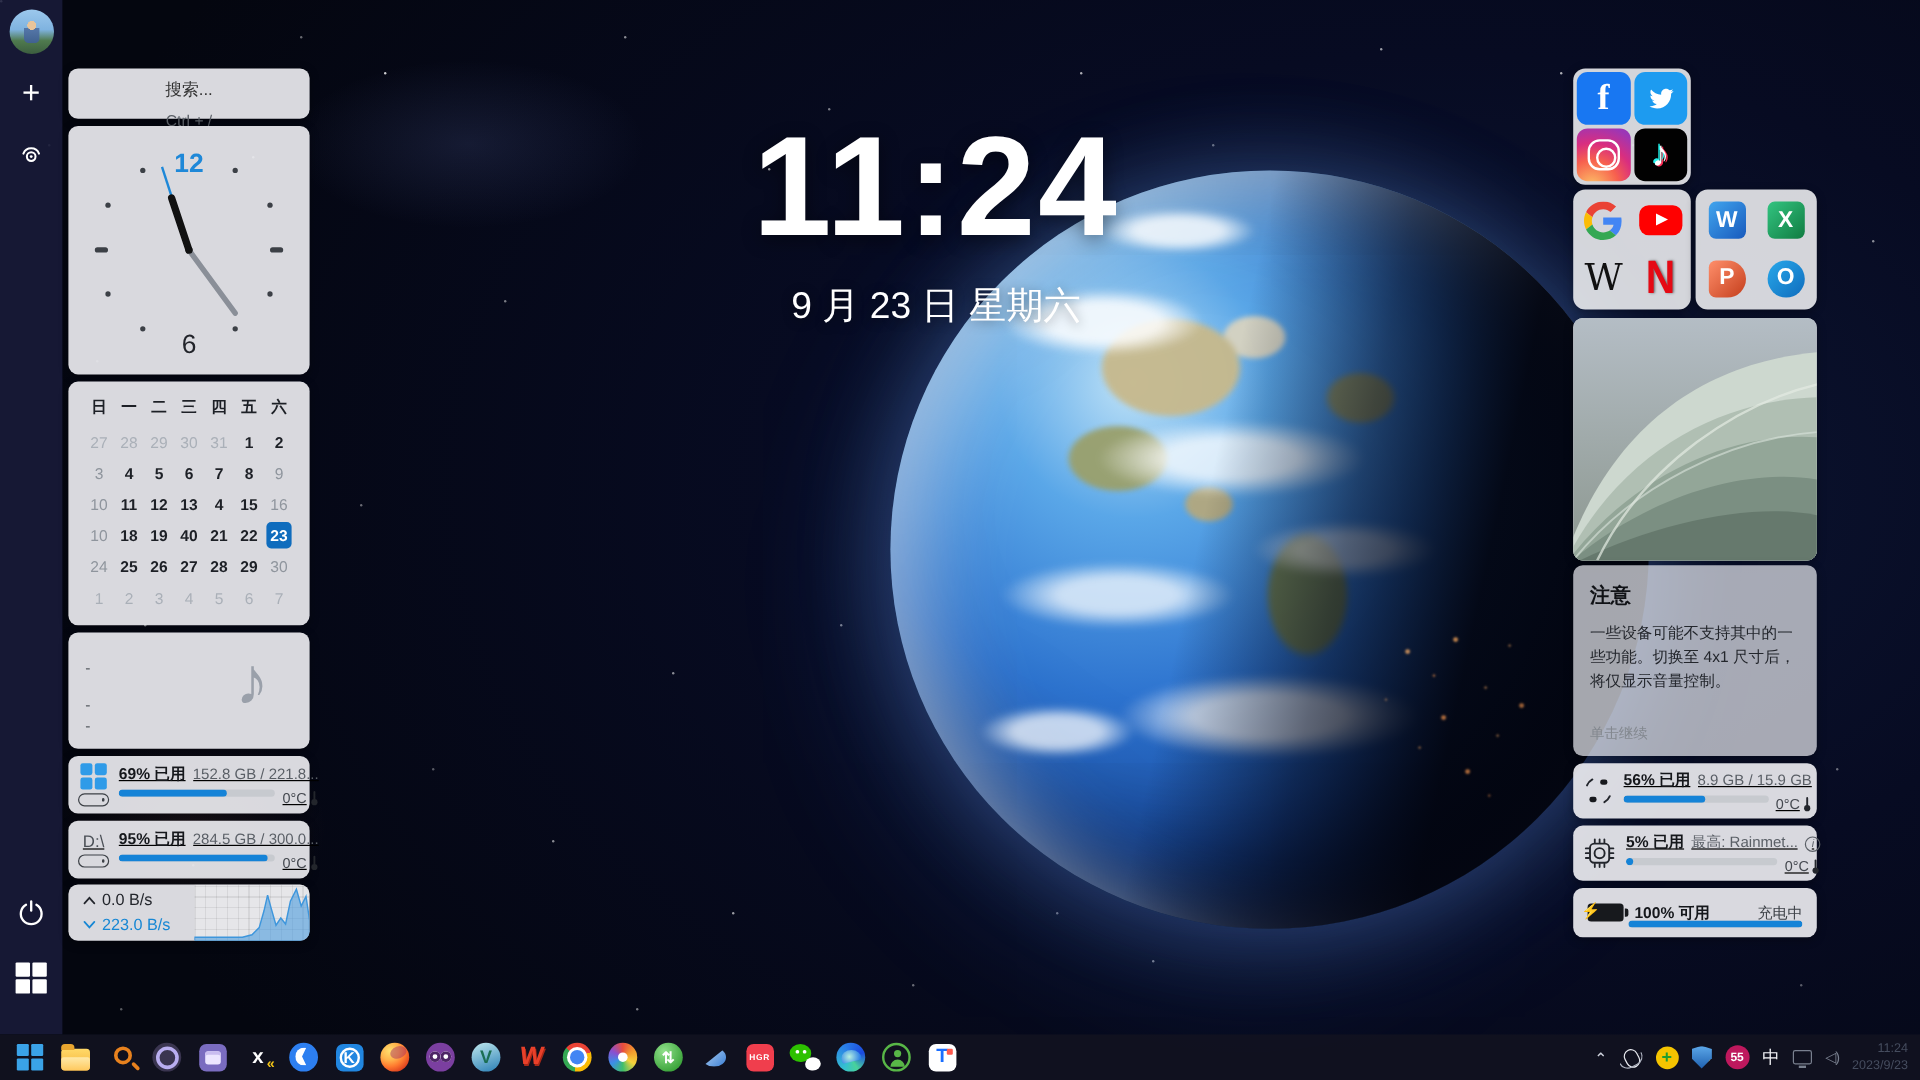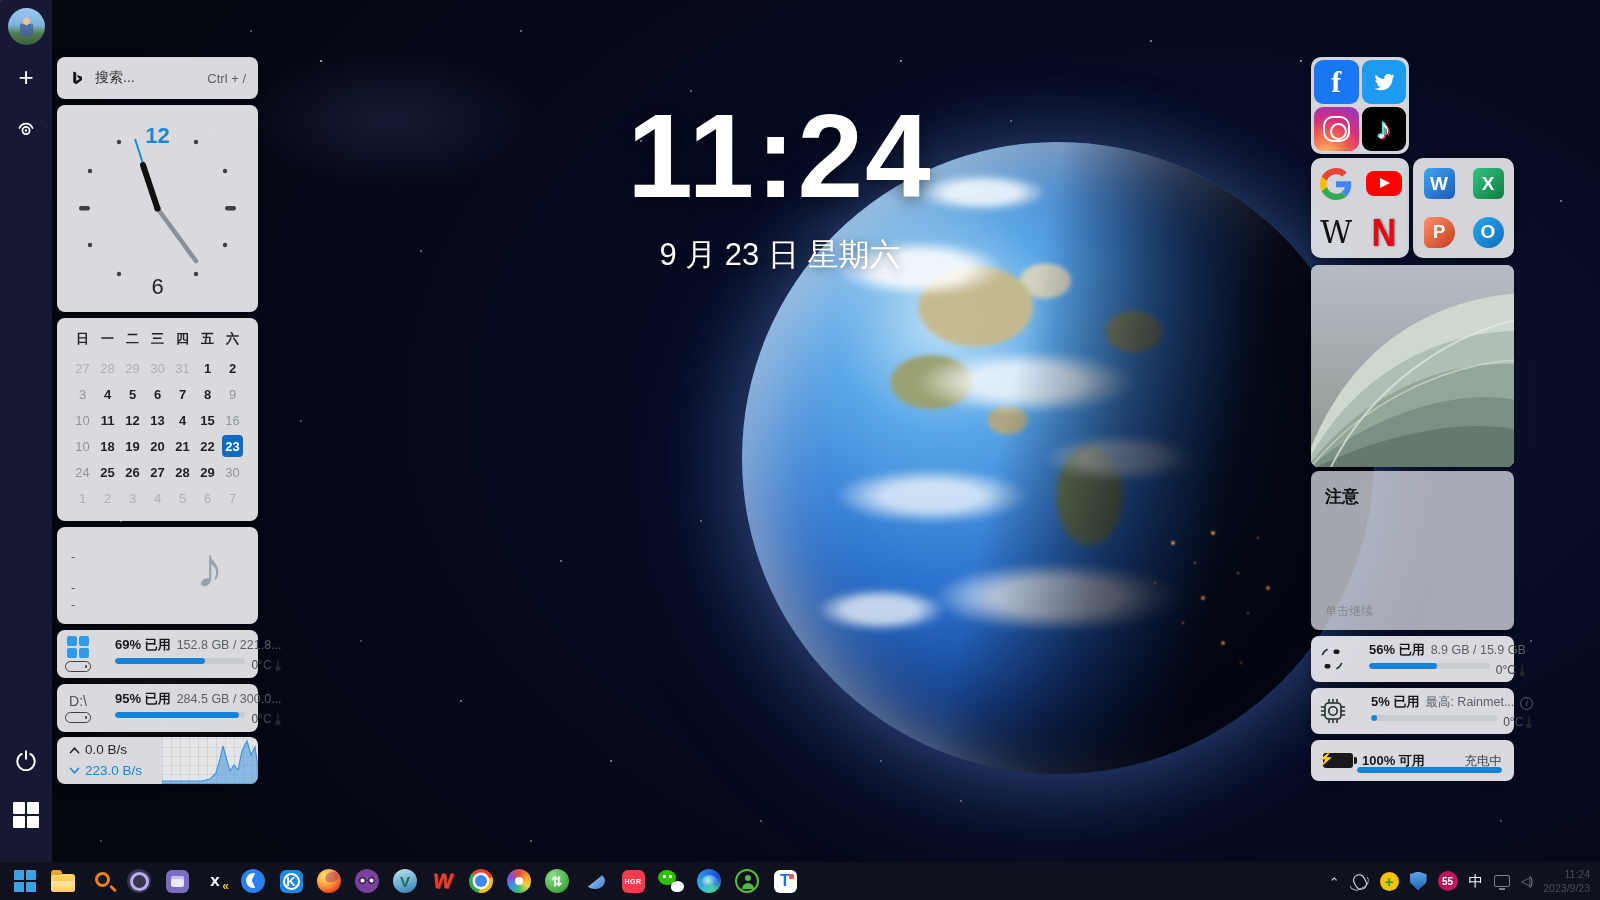--- a/index.html
+++ b/index.html
@@ -66,21 +66,21 @@
                linear-gradient(180deg, transparent 34%, #5577a8 35%, #40618f 100%); border-radius:4px; }
   .rail .ric { position:absolute; left:0; width:52px; display:flex; justify-content:center; color:#fff; }
   .plus-ic { top:62px; font-size:26px; font-weight:300; }
   .eye-ic { top:116px; }
   .power-ic { top:748px; }
   .winlogo-ic { top:802px; }
   .wl { display:grid; grid-template-columns:12px 12px; grid-template-rows:12px 12px; gap:2px; }
   .wl span { background:#fff; border-radius:1px; }
 
   
-  .search { left:57px; top:57px; width:201px; height:42px; display:flex; align-items:center; padding:0 12px; gap:9px; }
+  .search { left:57px; top:57px; width:201px; height:42px; display:flex; align-items:center; padding:0 12px; gap:9px;flex-direction:column; }
   .search .txt { font-size:14px; color:#333; flex:1; }
   .search .kbd { font-size:13px; color:#5a5f66; }
 
   
   .clockw { left:57px; top:105px; width:201px; height:207px; }
   .clockw svg { position:absolute; inset:0; }
   .clockw .n12 { position:absolute; top:18px; left:0; width:100%; text-align:center; color:#1e88d8; font-size:22px; font-weight:700; }
   .clockw .n6 { position:absolute; bottom:12px; left:0; width:100%; text-align:center; color:#22242a; font-size:22px; }
 
   
@@ -94,21 +94,21 @@
   .cc[data-state="on"] { color:#1d2026; font-weight:600; }
   .cc[data-state="sel"] { background:#0f6cbd; color:#fff; font-weight:600; border-radius:4px; margin:2px; height:22px; }
 
   
   .musicw { left:57px; top:527px; width:201px; height:97px; overflow:hidden; }
   .musicw .dashes { position:absolute; left:14px; top:22px; display:flex; flex-direction:column; color:#555a60; font-size:13px; }
   .musicw .dashes span:nth-child(2){ margin-top:16px; } .musicw .dashes span:nth-child(3){ margin-top:2px; }
   .musicw .note { position:absolute; right:34px; top:8px; font-size:56px; color:#9aa0aa; }
 
   
-  .meter { display:flex; align-items:center; padding:0 6px 0 8px; gap:24px; }
+  .meter { display:flex; align-items:center; padding:0 6px 0 8px; gap:8px;text-decoration:underline; }
   .meter .icol { width:34px; display:flex; flex-direction:column; align-items:center; gap:3px; }
   .meter .body { flex:1; }
   .meter .l1 { display:flex; align-items:baseline; gap:6px; font-size:13px; }
   .meter .l1 .pct { font-weight:700; color:#15171b; white-space:nowrap; }
   .meter .l1 .sz { color:#5a5f66; font-size:12.5px; white-space:nowrap; overflow:hidden; }
   .meter .l2 { display:flex; gap:6px; margin-top:4px; }
   .pbar { flex:1; height:6px; background:#c7cacf; border-radius:3px; overflow:hidden; }
   .pbar > div { height:100%; background:#1583d7; border-radius:3px; }
   .temp { font-size:12px; color:#44484f; white-space:nowrap; display:flex; align-items:center; gap:2px; }
   .winlogo-c { display:grid; grid-template-columns:10px 10px; grid-template-rows:10px 10px; gap:2px; }
@@ -371,21 +371,21 @@
       <span class="cc" data-state="wk">10</span>
         <span class="cc" data-state="on">11</span>
         <span class="cc" data-state="on">12</span>
         <span class="cc" data-state="on">13</span>
         <span class="cc" data-state="on">4</span>
         <span class="cc" data-state="on">15</span>
         <span class="cc" data-state="wk">16</span>
       <span class="cc" data-state="wk">10</span>
         <span class="cc" data-state="on">18</span>
         <span class="cc" data-state="on">19</span>
-        <span class="cc" data-state="on">20</span>
+        <span class="cc" data-state="on">40</span>
         <span class="cc" data-state="on">21</span>
         <span class="cc" data-state="on">22</span>
         <span class="cc" data-state="sel">23</span>
       <span class="cc" data-state="wk">24</span>
         <span class="cc" data-state="on">25</span>
         <span class="cc" data-state="on">26</span>
         <span class="cc" data-state="on">27</span>
         <span class="cc" data-state="on">28</span>
         <span class="cc" data-state="on">29</span>
         <span class="cc" data-state="wk">30</span>
@@ -558,20 +558,21 @@
       <path d="M-10,210 C48,128 138,92 210,100 L210,210 Z" fill="#93a698"></path>
       <path d="M-10,210 C58,148 148,122 210,136 L210,210 Z" fill="#7b8f82"></path>
       <path d="M-10,210 C68,168 158,152 210,166 L210,210 Z" fill="#66796d"></path>
       <path d="M20,202 C60,120 140,70 205,55" fill="none" stroke="#e4ebe3" stroke-width="2" opacity=".7"></path>
       <path d="M0,202 C50,140 130,100 205,95" fill="none" stroke="#dbe4dc" stroke-width="1.6" opacity=".6"></path>
     </svg>
   </div>
 
   <div class="w notice">
     <div class="nt">注意</div>
+    <div class="nb">一些设备可能不支持其中的一些功能。切换至 4x1 尺寸后，将仅显示音量控制。</div>
     <div class="na">单击继续</div>
   </div>
 
   <div class="w ramw meter">
     <div class="icol">
       <svg width="26" height="26" viewBox="0 0 26 26">
         <path d="M8 3.5a10 10 0 0 0-4.5 5" class="sline"></path>
         <path d="M18 22.5a10 10 0 0 0 4.5-5" class="sline"></path>
         <rect x="14.5" y="3.5" width="6" height="4.5" rx="2" fill="#17191d"></rect>
         <rect x="5.5" y="18" width="6" height="4.5" rx="2" fill="#17191d"></rect>

